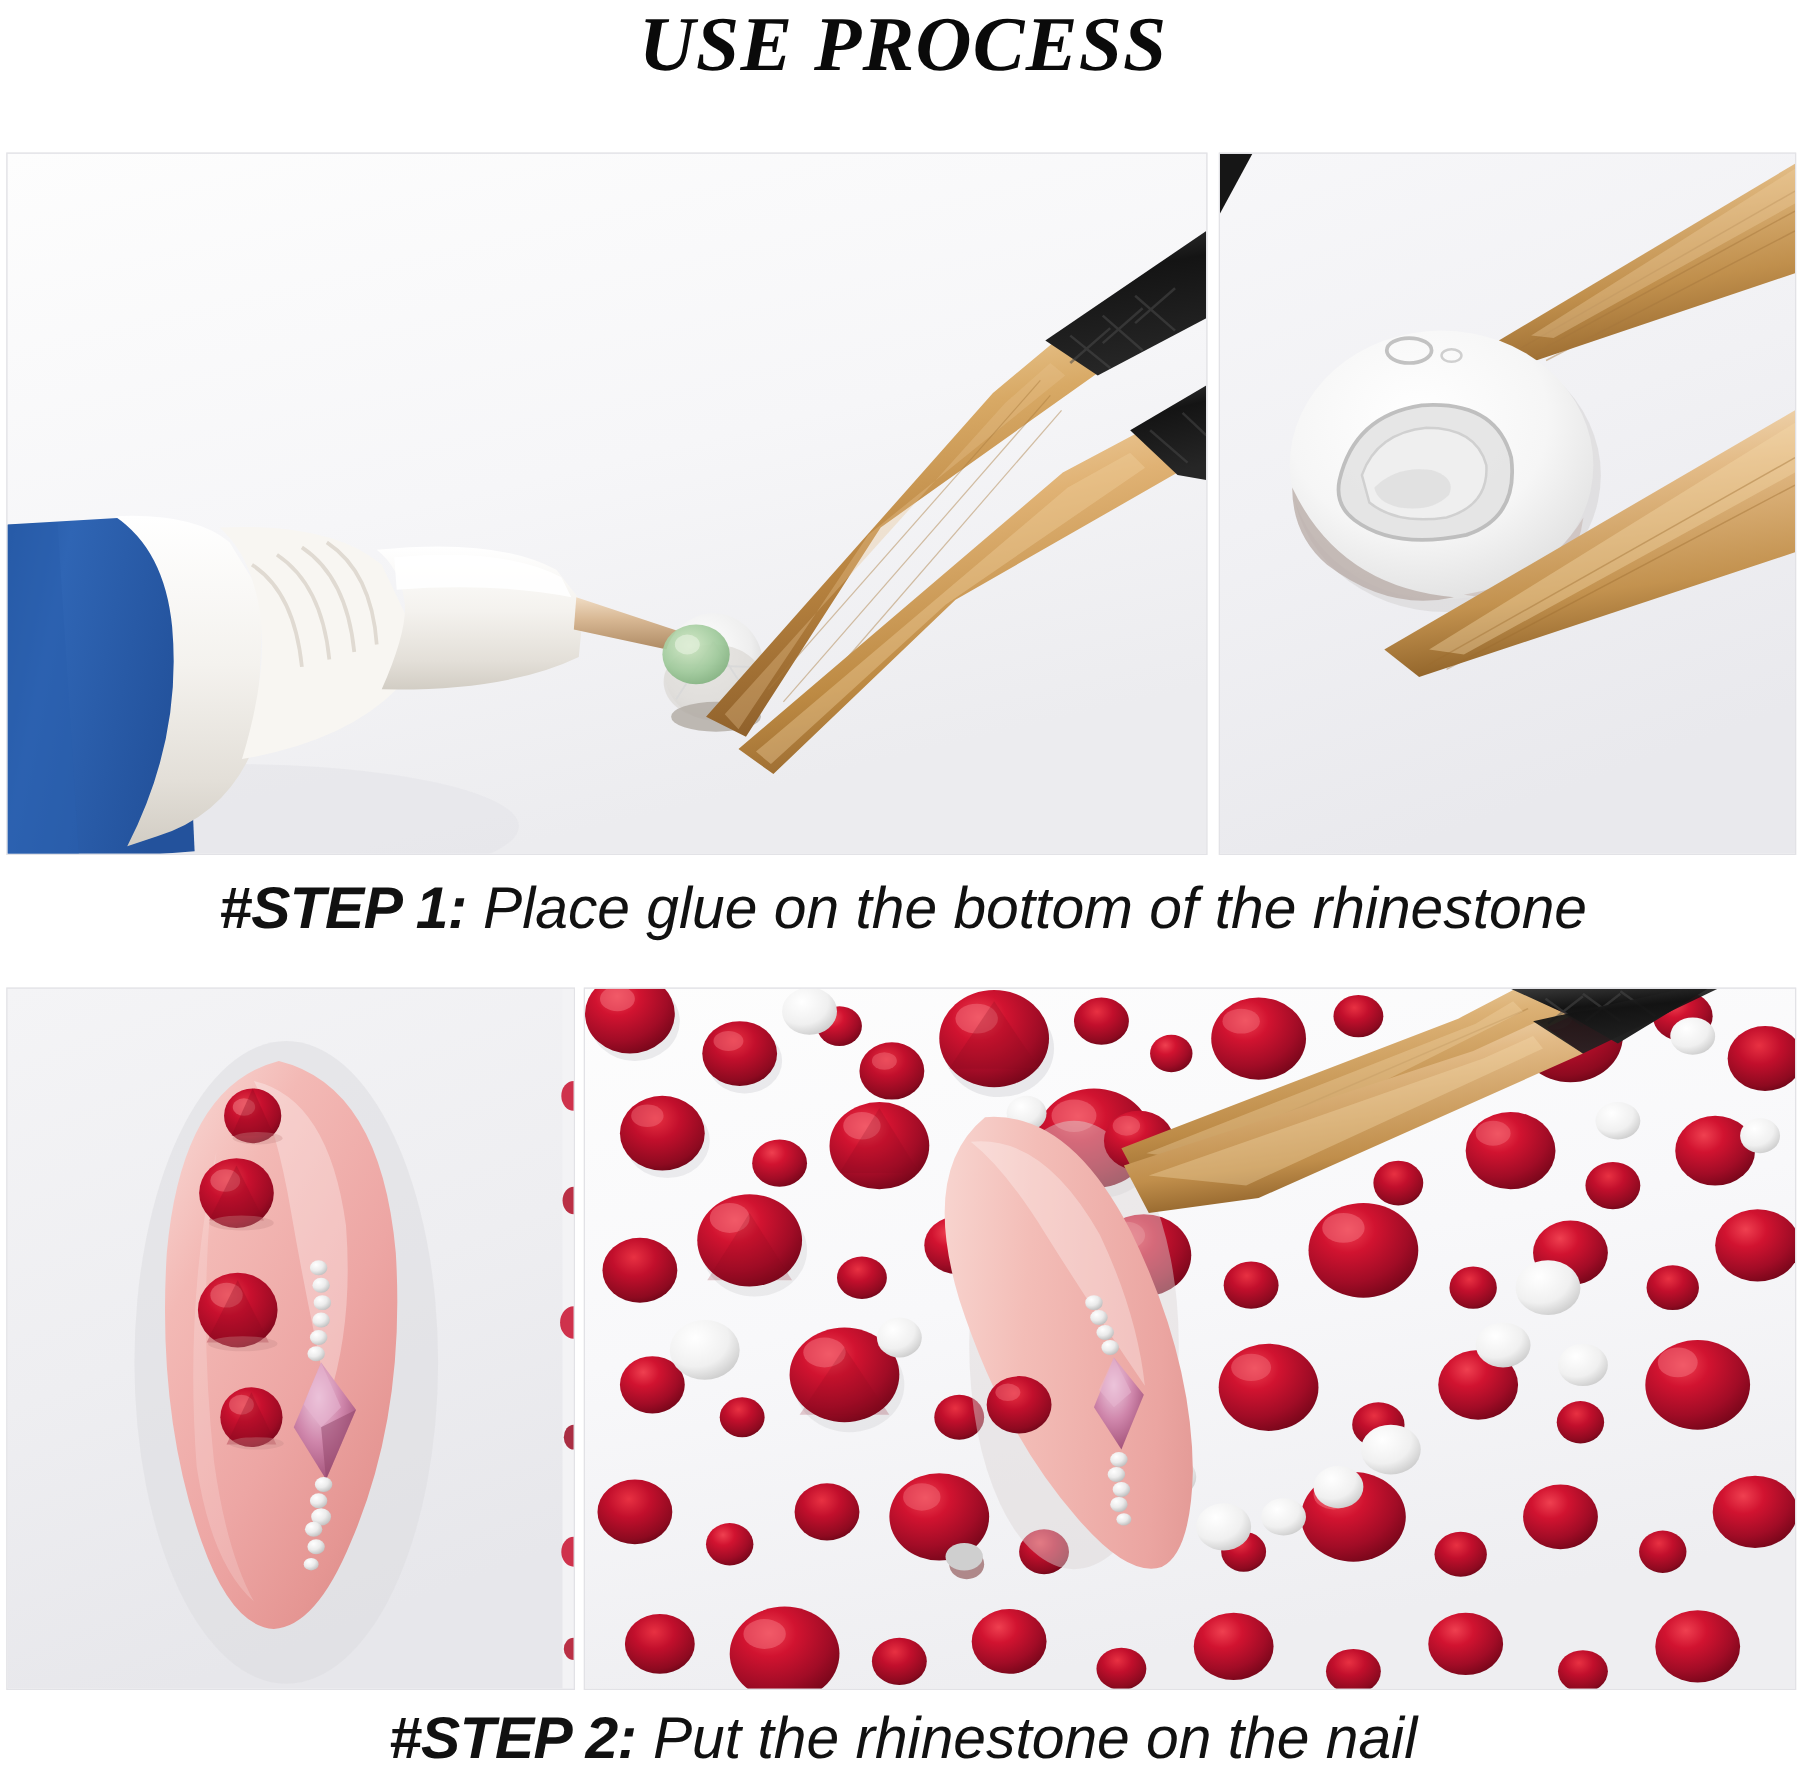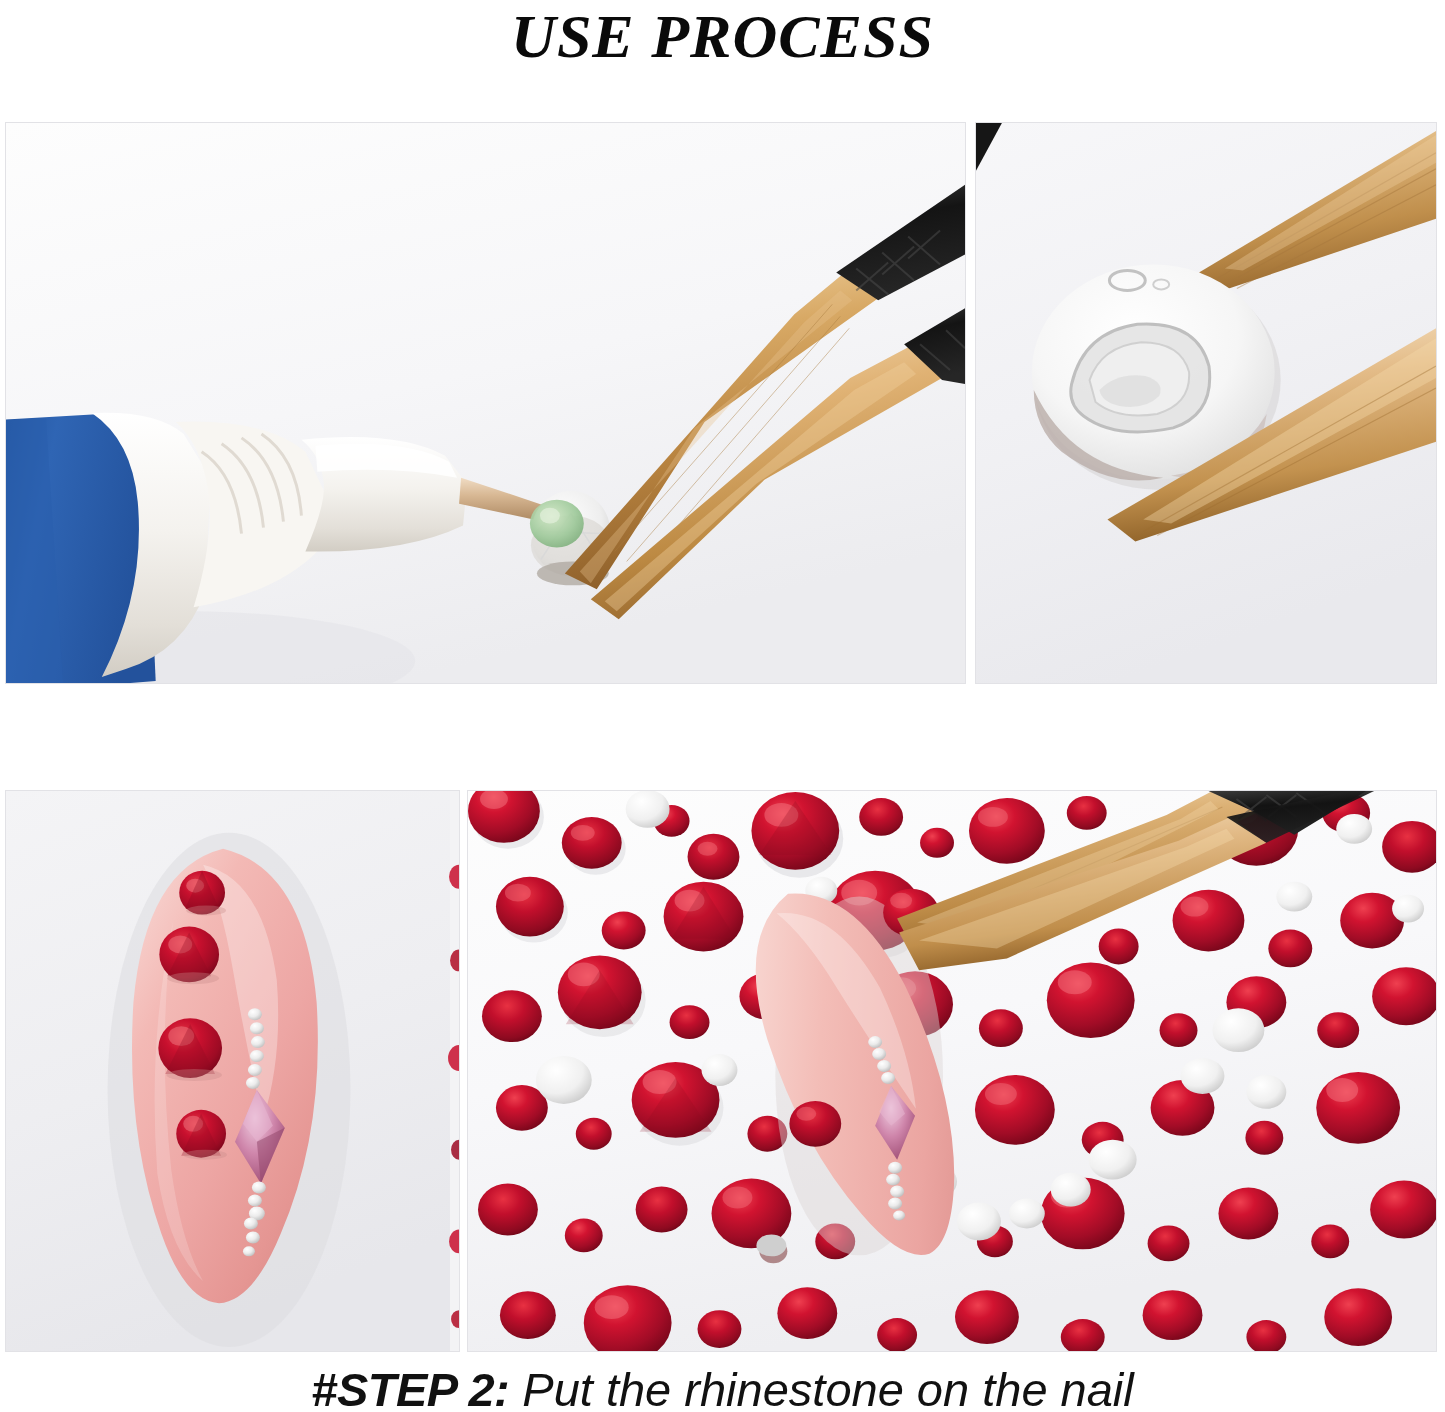--- a/index.html
+++ b/index.html
@@ -260,20 +260,23 @@
         <path d="M 462 206 L 462 320 L 160 420 L 132 398 Z" fill="url(#gold2b)"></path>
         <path d="M 462 216 L 462 256 L 196 402 L 168 398 Z" fill="#f4d9ab" opacity="0.4"></path>
         <g stroke="#9c6c2f" stroke-width="1.2" opacity="0.4">
           <path d="M 462 244 L 168 410"></path>
             <path d="M 462 266 L 182 414"></path>
         </g>
       </svg>
     </div>
   </div>
 
+  <div class="caption" id="caption1">
+    <span class="step">#STEP 1:</span><span class="body"> Place glue on the bottom of the rhinestone</span>
+  </div>
 
   <div class="row" id="row2">
 
     <div class="panel" id="panel-3">
       <svg viewBox="0 0 455 562" preserveAspectRatio="none">
         <defs>
           <linearGradient id="bg3" x1="0" y1="0" x2="0.3" y2="1">
             <stop offset="0" stop-color="#f4f4f6"></stop>
             <stop offset="0.55" stop-color="#eeeef1"></stop>
             <stop offset="1" stop-color="#e7e7eb"></stop>

